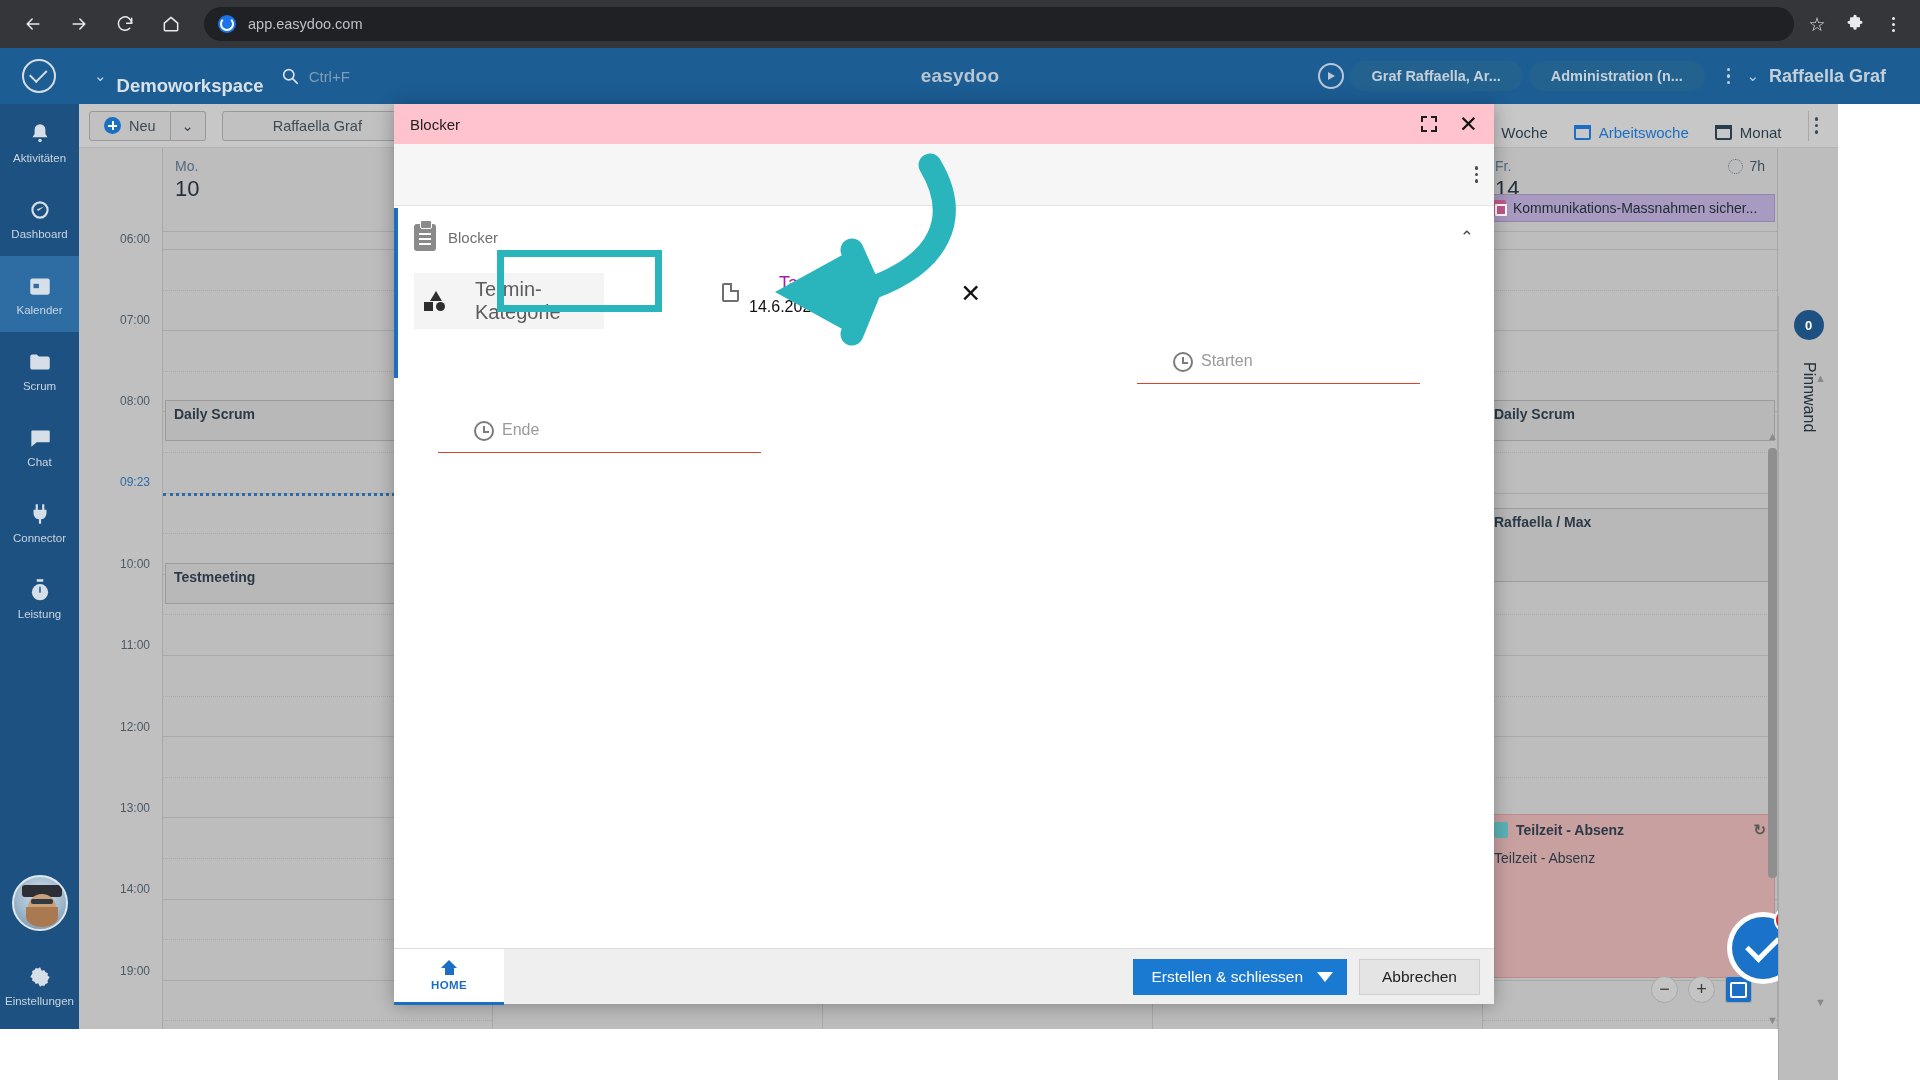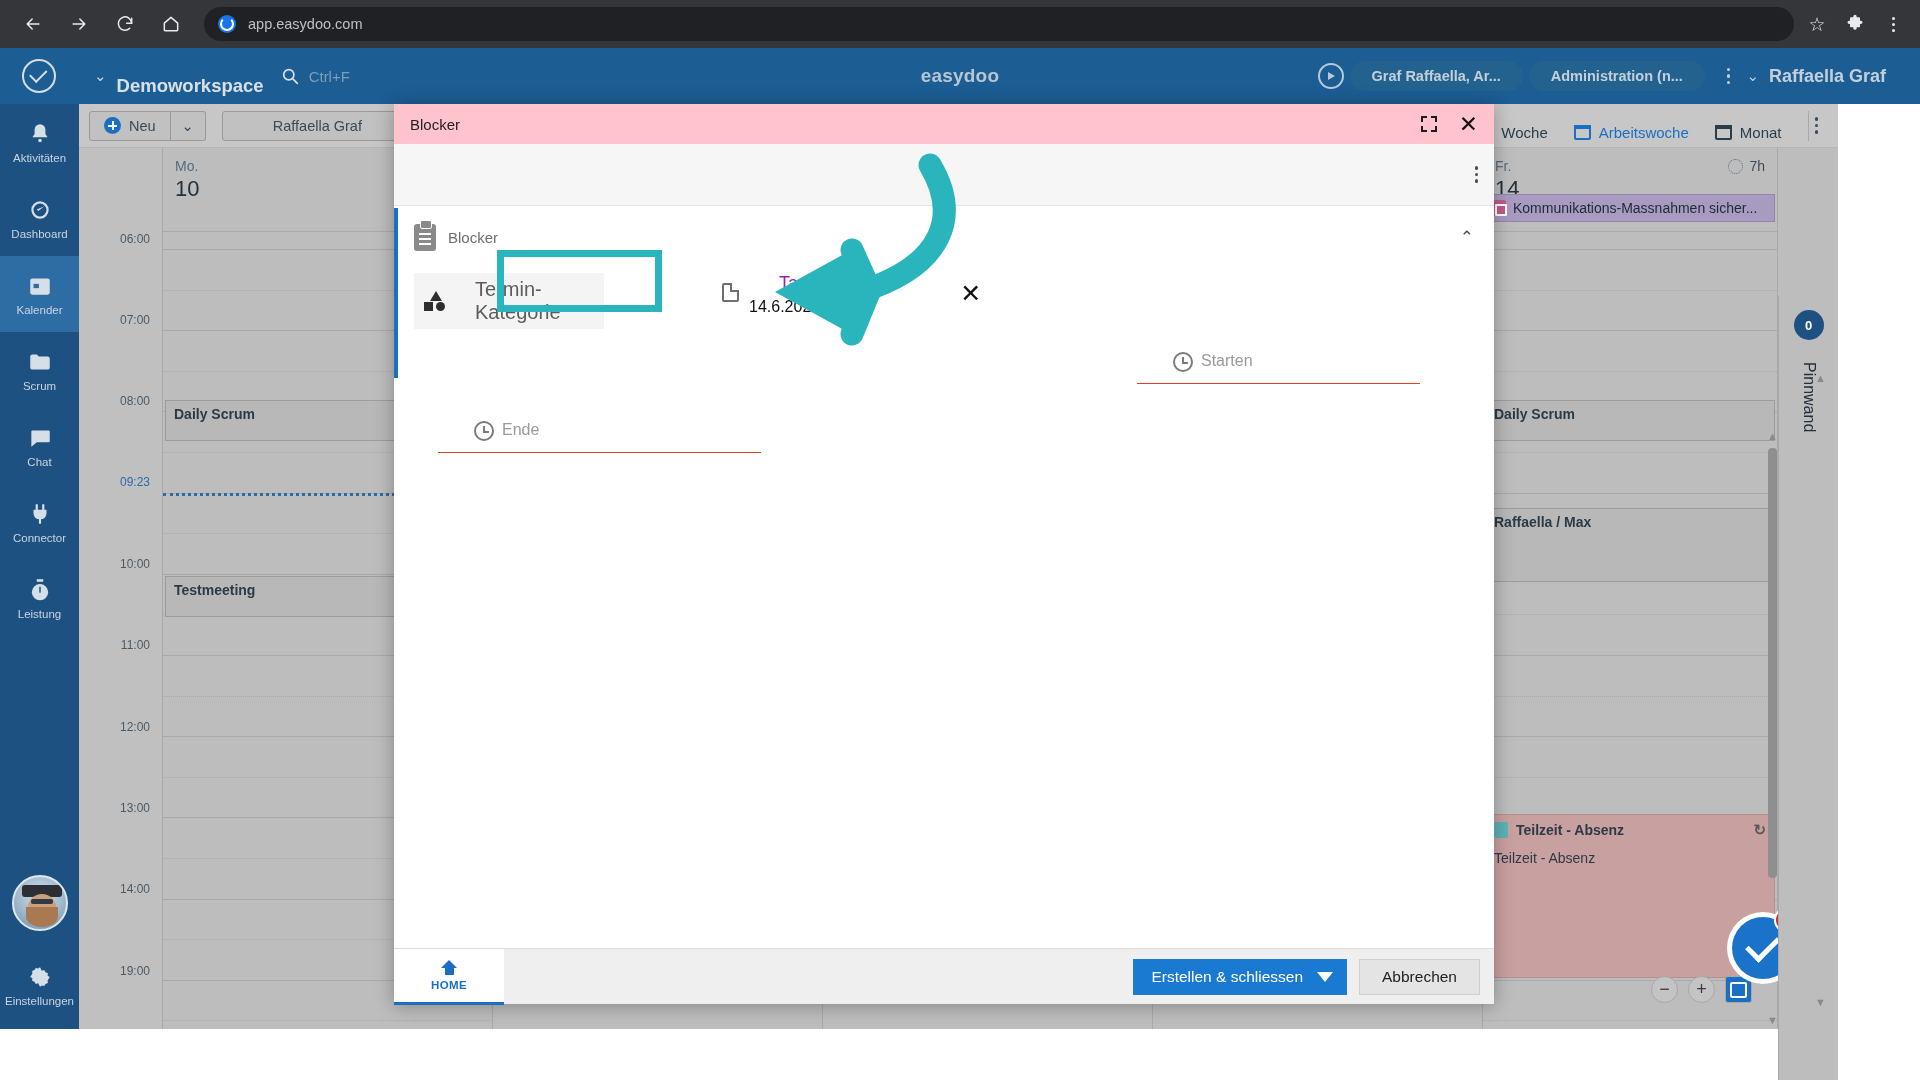--- a/index.html
+++ b/index.html
@@ -458,21 +458,21 @@
       <div class="hours-line" style="top:588px"></div>
         <div class="hours-line half" style="top:629px"></div>
       <div class="hours-line" style="top:669px"></div>
         <div class="hours-line half" style="top:710px"></div>
       <div class="hours-line" style="top:751px"></div>
         <div class="hours-line half" style="top:791px"></div>
       <div class="hours-line" style="top:832px"></div>
         <div class="hours-line half" style="top:872px"></div>
       <div class="now-line" style="top:345px"></div>
       <div class="ev" style="top:252px;height:41px">Daily Scrum</div>
-      <div class="ev" style="top:428px;height:41px">Testmeeting</div>
+      <div class="ev" style="top:415px;height:41px">Testmeeting</div>
     </div>
 
     <div class="day-col" style="left:414px; width:330px;"></div>
     <div class="day-col" style="left:744px; width:330px;"></div>
     <div class="day-col" style="left:1074px; width:330px;"></div>
 
     <div class="day-col" style="left:1404px; width:295px;">
       <div class="day-head">
         <div class="dow">Fr.</div>
         <div class="dnum">14</div>

